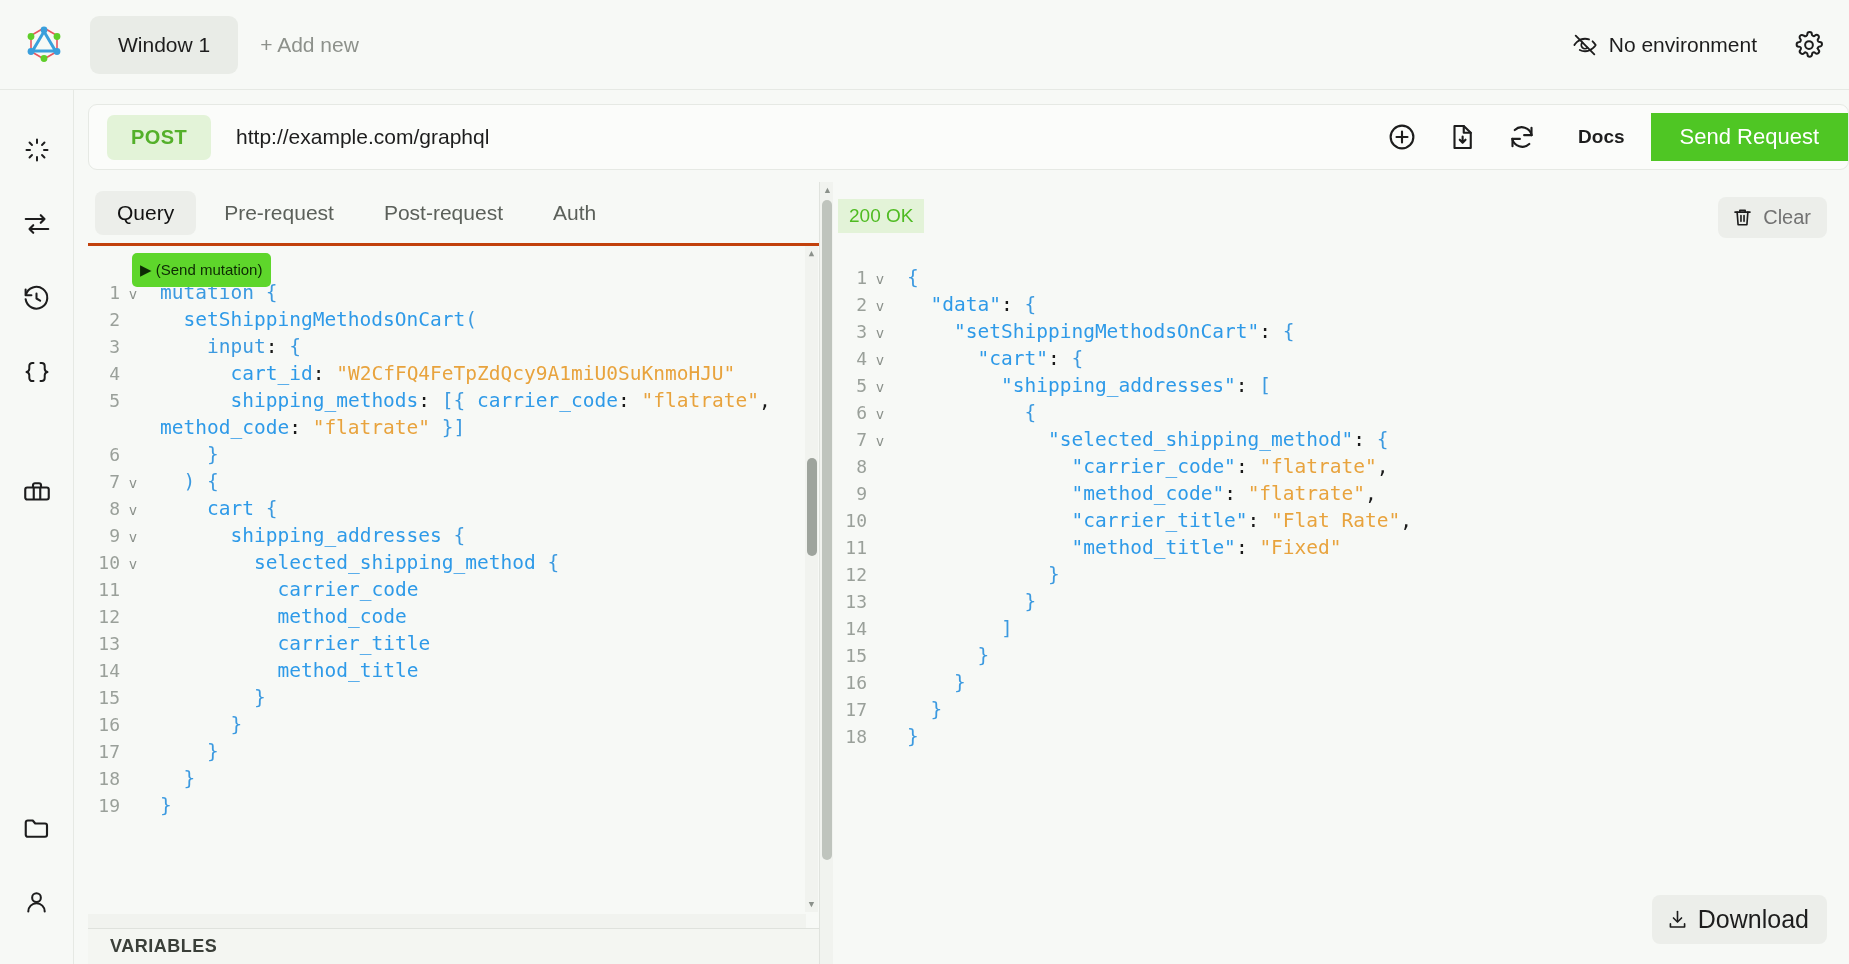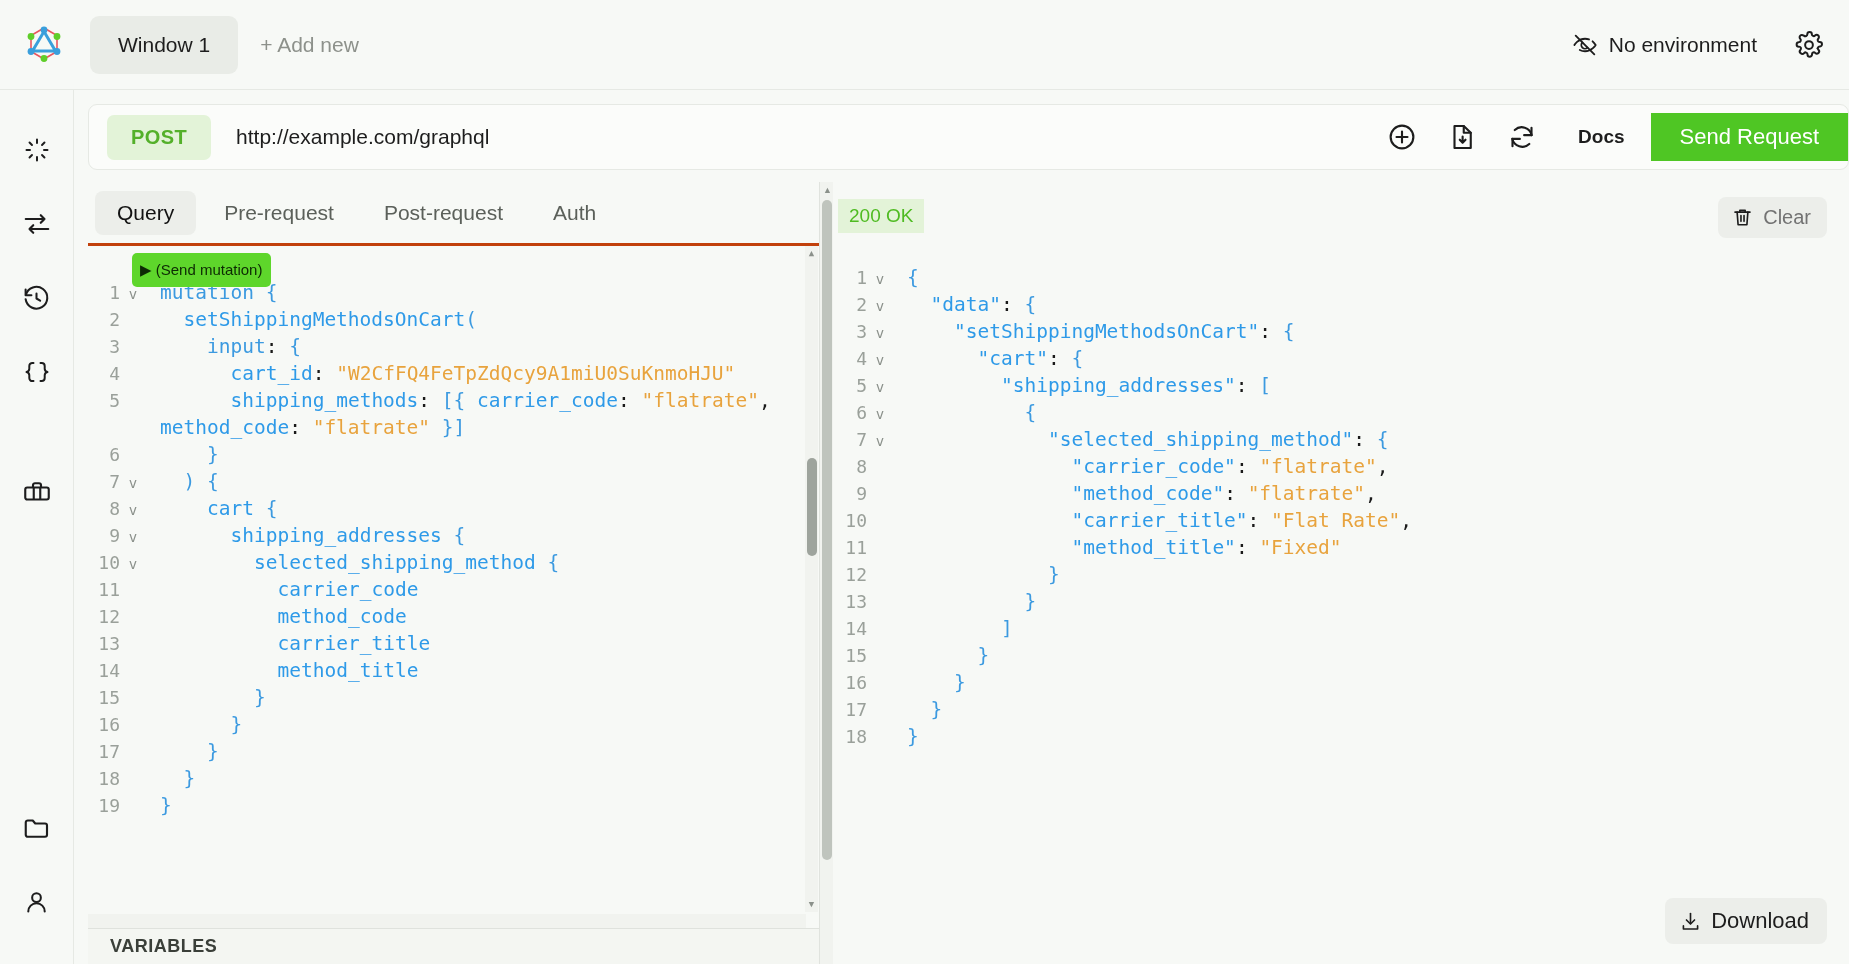--- a/index.html
+++ b/index.html
@@ -251,21 +251,21 @@
     padding: 9px 16px 9px 13px;
     font-size: 20px; color: #737373;
     cursor: pointer;
   }
   .download-btn {
     position: absolute; right: 22px; bottom: 20px;
     background: #eceeea;
     border-radius: 8px;
     display: flex; align-items: center; gap: 9px;
     padding: 10px 18px 10px 14px;
-    font-size: 22px; color: #1d1d1d;
+    font-size: 25px; color: #1d1d1d;
     cursor: pointer;
     z-index: 6;
   }
   .result-code {
     position: absolute; left: 0; right: 0; top: 70px; bottom: 0;
     padding-top: 12px;
     font-family: "DejaVu Sans Mono", monospace;
     font-size: 19.5px;
     line-height: 27px;
     overflow: hidden;

